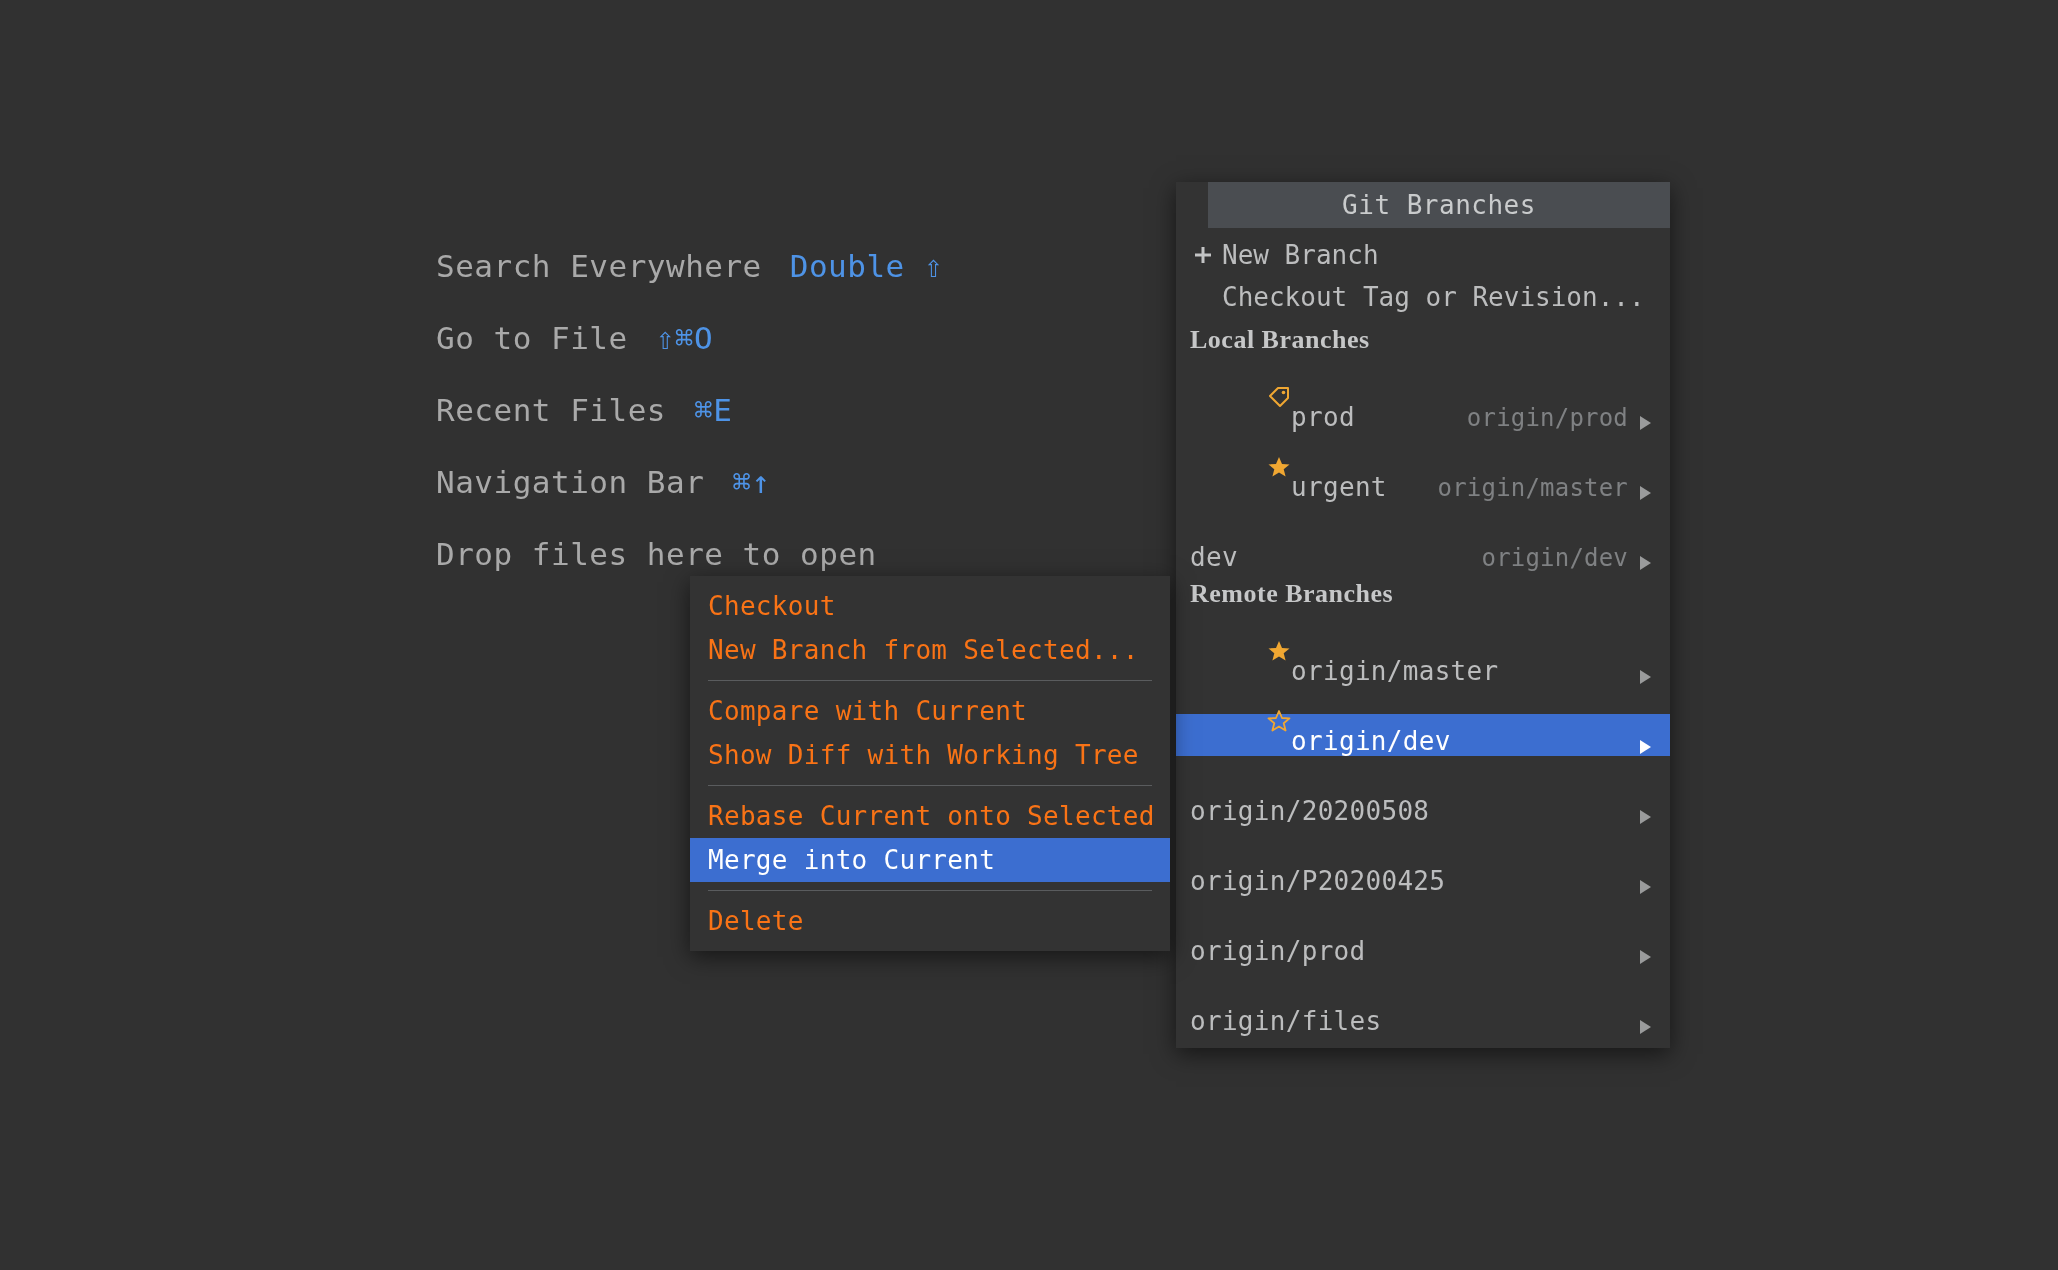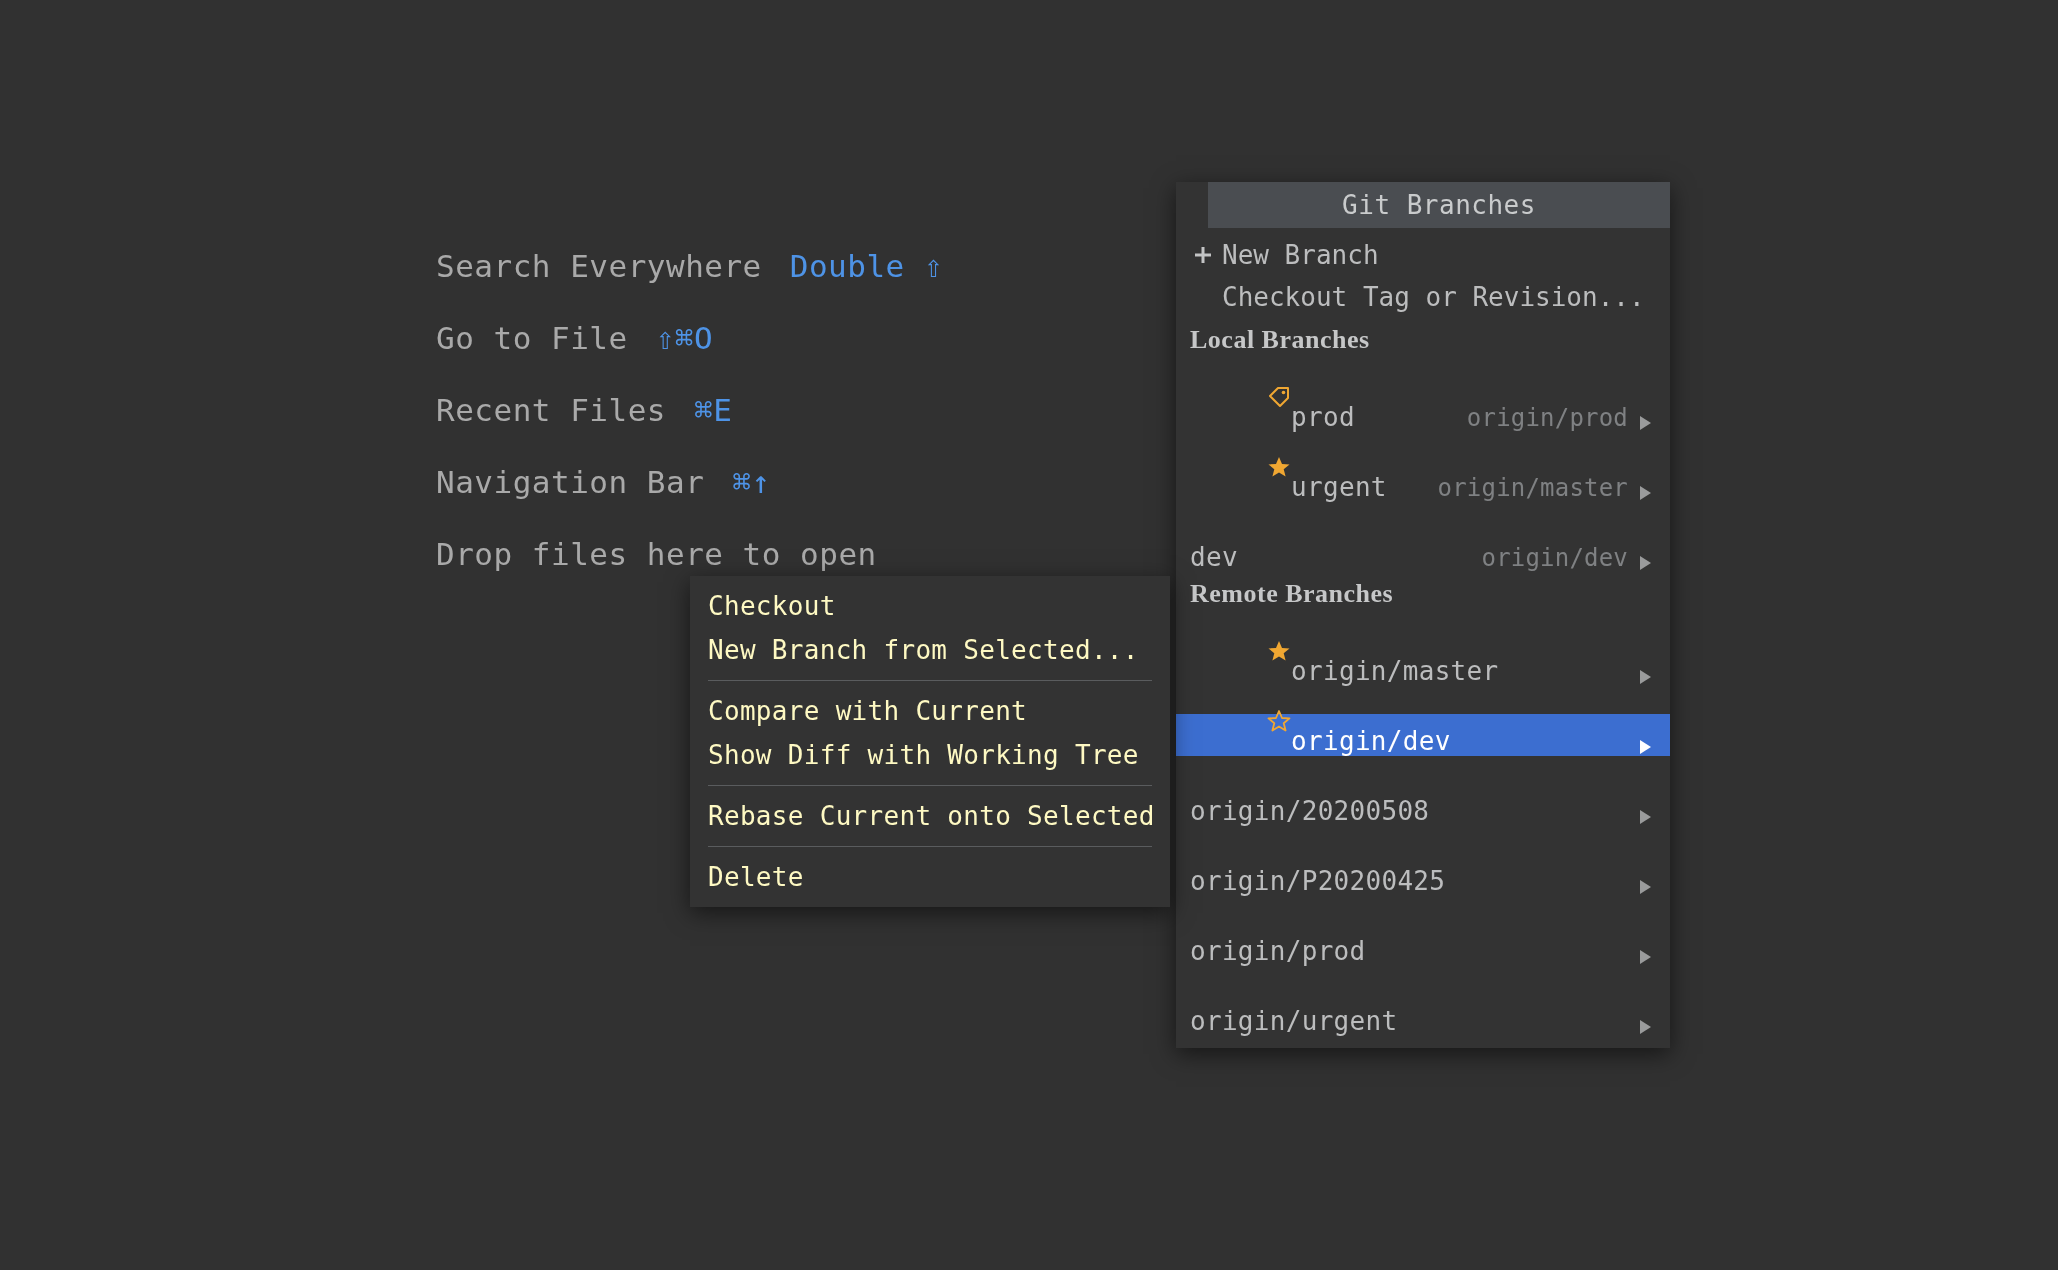--- a/index.html
+++ b/index.html
@@ -146,21 +146,21 @@
     left: 690px;
     top: 576px;
     width: 480px;
   }
   #branch-context-menu .popup-body { padding: 8px 0 8px 0; }
   .cm-item {
     height: 44px;
     display: flex;
     align-items: center;
     padding: 0 16px 0 18px;
-    color: #fef9c3;
+    color: #f97316;
     font-size: 26px;
     letter-spacing: 0.3px;
     white-space: pre;
     box-sizing: border-box;
   }
   .cm-item.selected {
     background: #3c6ed0;
     color: #ffffff;
   }
   .cm-sep {
@@ -320,37 +320,38 @@
       <span class="spacer"></span>
       <span class="arrow">
         <svg width="16" height="18" viewBox="0 0 16 18">
             <polygon points="3,2 14,9 3,16" fill="#9a9b9c"></polygon>
           </svg>
       </span>
     </div>
 
     <div class="gb-branch">
       <span class="ico empty"></span>
-      <span class="name">origin/urgent</span>
+      <span class="name">origin/files</span>
       <span class="spacer"></span>
       <span class="arrow">
         <svg width="16" height="18" viewBox="0 0 16 18">
             <polygon points="3,2 14,9 3,16" fill="#9a9b9c"></polygon>
           </svg>
       </span>
     </div>
 
   </div>
 </div>
 
 <div class="popup" id="branch-context-menu">
   <div class="popup-body">
     <div class="cm-item">Checkout</div>
     <div class="cm-item">New Branch from Selected...</div>
     <div class="cm-sep"></div>
     <div class="cm-item">Compare with Current</div>
     <div class="cm-item">Show Diff with Working Tree</div>
     <div class="cm-sep"></div>
     <div class="cm-item">Rebase Current onto Selected</div>
+    <div class="cm-item selected">Merge into Current</div>
     <div class="cm-sep"></div>
     <div class="cm-item">Delete</div>
   </div>
 </div>
 
 </body></html>

